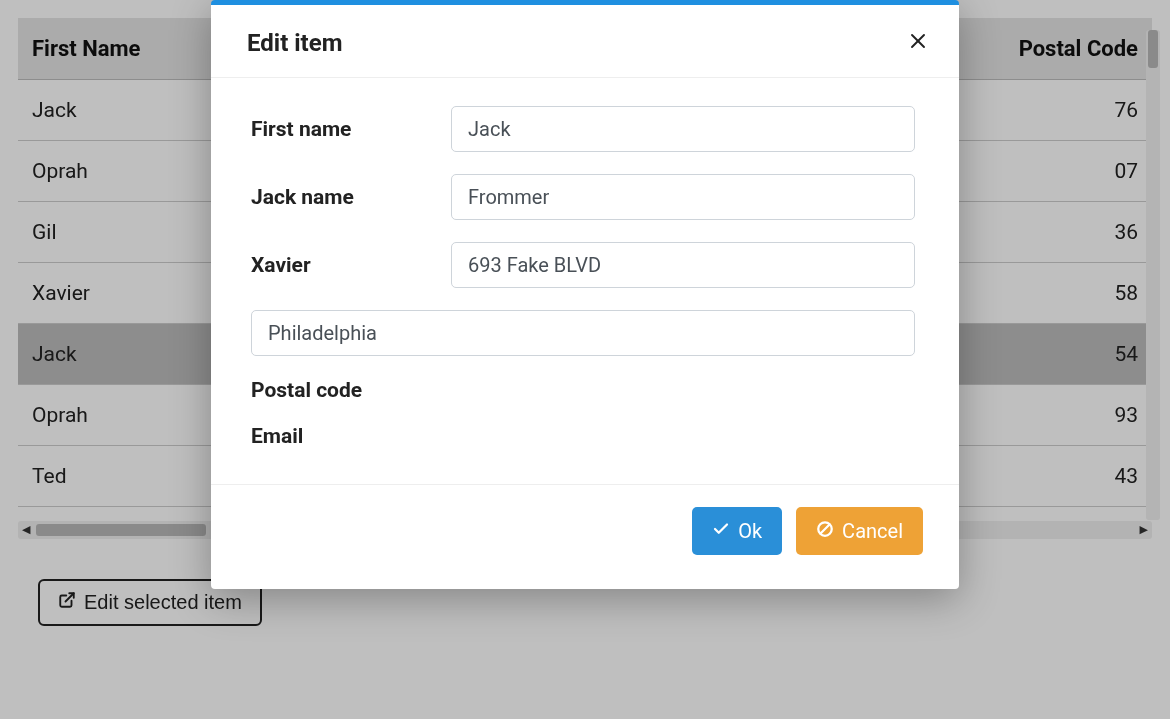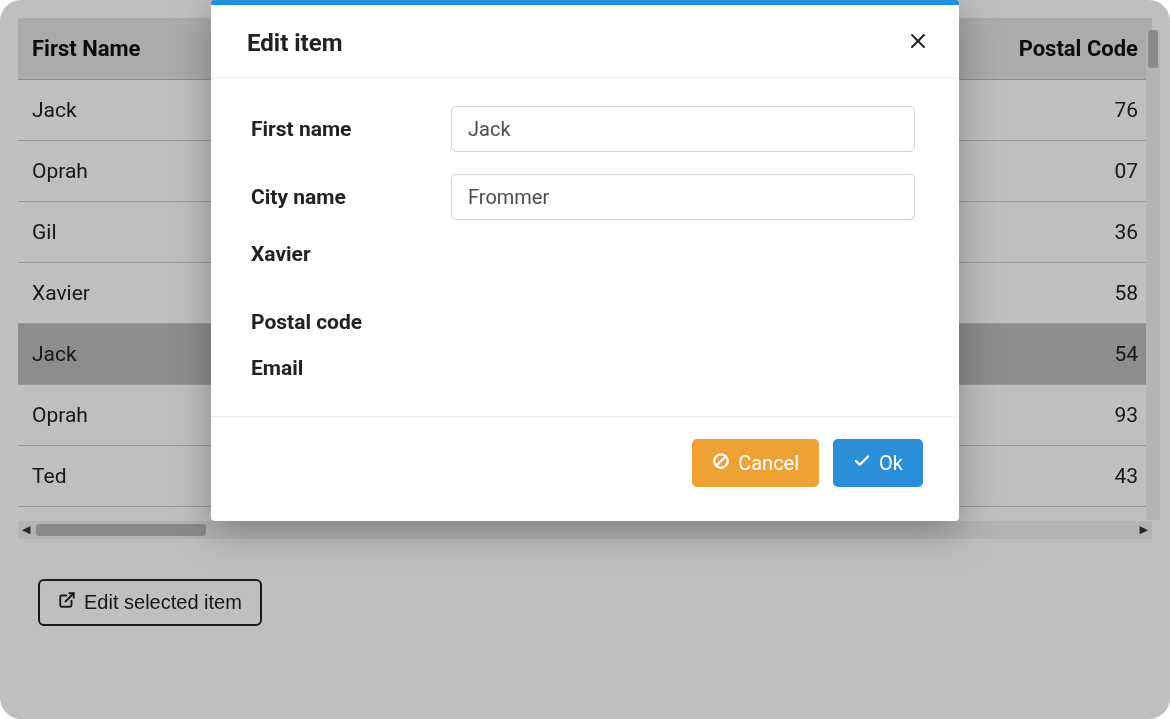--- a/index.html
+++ b/index.html
@@ -93,21 +93,20 @@
     }
 
     
     .overlay {
       position: absolute;
       inset: 0;
       background: rgba(0,0,0,0.25);
       display: flex;
       justify-content: center;
       align-items: flex-start;
-      border-radius: 21px;
     }
     .modal {
       width: 748px;
       background: #fff;
       border-radius: 4px;
       margin-top: 0;
       border-top: 5px solid #1f8fe0;
       box-shadow: 0 10px 40px rgba(0,0,0,0.3);
       display: flex;
       flex-direction: column;
@@ -257,48 +256,50 @@
             </svg>
         </span>
       </button>
     </div>
     <div class="modal-body">
       <div class="form-row">
         <div class="form-label">First name</div>
         <input class="form-input" value="Jack" style="">
       </div>
       <div class="form-row">
-        <div class="form-label">City name</div>
+        <div class="form-label">Jack name</div>
         <input class="form-input" value="Frommer" style="">
       </div>
       <div class="form-row">
         <div class="form-label">Xavier</div>
-      </div>
-      <div class="form-row">
+        <input class="form-input" value="693 Fake BLVD" style="">
+      </div>
+      <div class="form-row">
+        <input class="form-input" value="Philadelphia" style="">
       </div>
       <div class="form-row">
         <div class="form-label">Postal code</div>
       </div>
       <div class="form-row">
         <div class="form-label">Email</div>
       </div>
     </div>
     <div class="modal-footer">
+      <button class="btn btn-primary">
+        <span class="icon">
+          <svg width="18" height="18" viewBox="0 0 24 24" fill="none" stroke="#fff" stroke-width="3" stroke-linecap="round" stroke-linejoin="round">
+              <polyline points="20 6 9 17 4 12"></polyline>
+            </svg>
+        </span>
+        <span>Ok</span>
+      </button>
       <button class="btn btn-warn">
         <span class="icon">
           <svg width="18" height="18" viewBox="0 0 24 24" fill="none" stroke="#fff" stroke-width="3" stroke-linecap="round" stroke-linejoin="round">
               <circle cx="12" cy="12" r="9"></circle>
               <line x1="6" y1="18" x2="18" y2="6"></line>
             </svg>
         </span>
         <span>Cancel</span>
       </button>
-      <button class="btn btn-primary">
-        <span class="icon">
-          <svg width="18" height="18" viewBox="0 0 24 24" fill="none" stroke="#fff" stroke-width="3" stroke-linecap="round" stroke-linejoin="round">
-              <polyline points="20 6 9 17 4 12"></polyline>
-            </svg>
-        </span>
-        <span>Ok</span>
-      </button>
     </div>
   </div>
 </div>
 
 </body></html>

